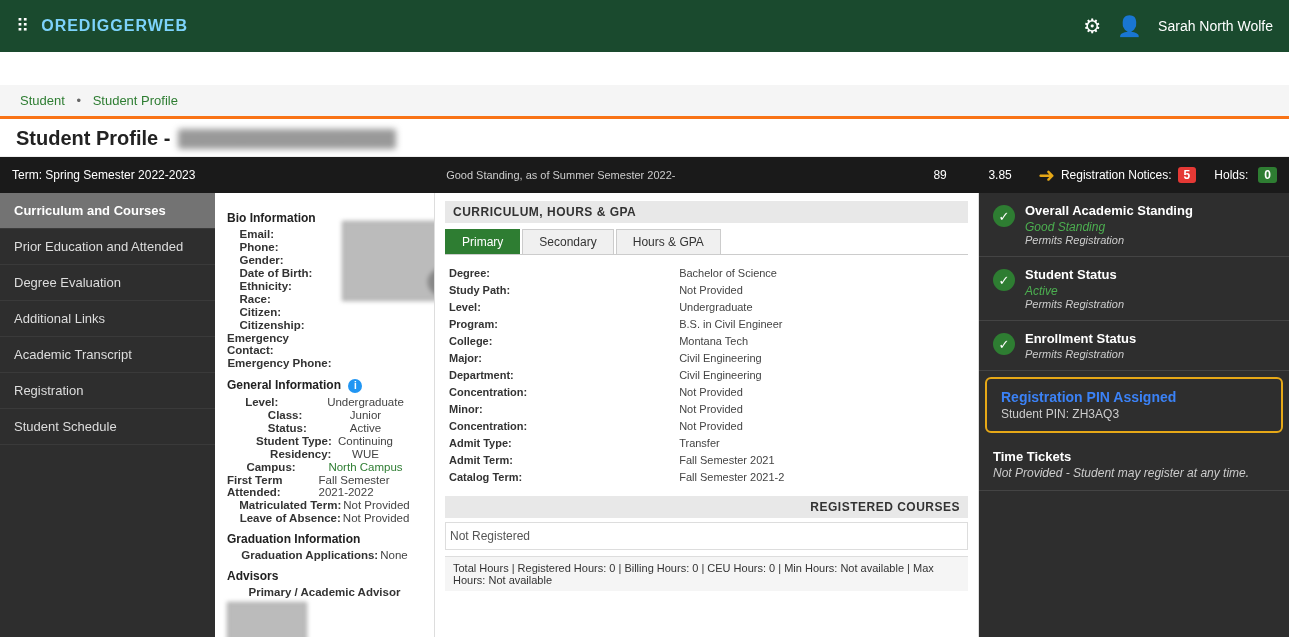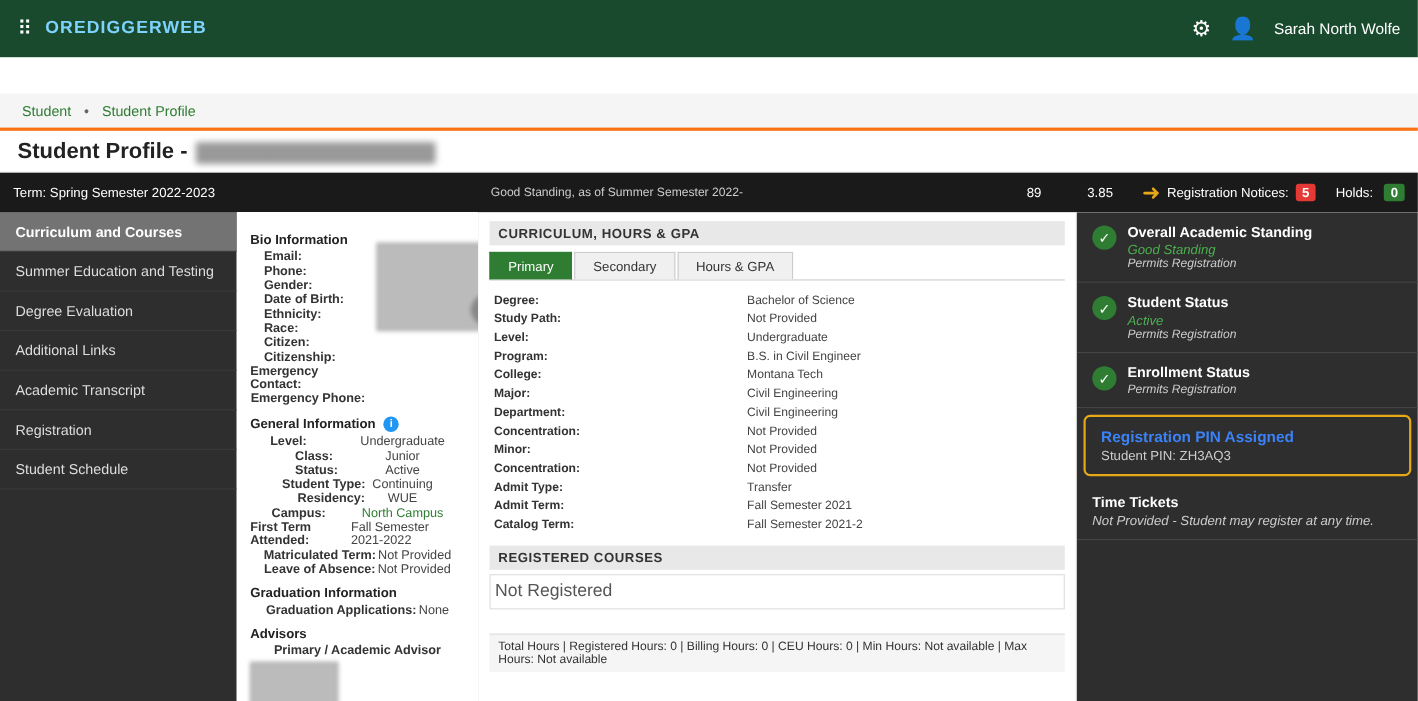--- a/index.html
+++ b/index.html
@@ -227,27 +227,28 @@
 
     .registered-courses-title {
       font-size: 12px;
       font-weight: bold;
       color: #333;
       background: #e8e8e8;
       padding: 4px 8px;
       margin-top: 10px;
       margin-bottom: 4px;
       letter-spacing: 0.5px;
+      text-align: right;
     }
     .not-registered {
-      font-size: 16px;
+      font-size: 12px;
       color: #555;
       padding: 6px 4px;
       border: 1px solid #ddd;
-      margin-bottom: 22px;
+      margin-bottom: 6px;
     }
     .hours-summary {
       font-size: 11px;
       color: #333;
       background: #f5f5f5;
       padding: 5px 8px;
       border-top: 1px solid #ddd;
     }
 
     
@@ -337,21 +338,21 @@
     <span class="notice-badge">5</span>
     <span class="holds-label">Holds:</span>
     <span class="holds-badge">0</span>
   </div>
 </div>
 
 <div class="main-layout">
 
   <div class="sidebar">
     <div class="sidebar-item active">Curriculum and Courses</div>
-    <div class="sidebar-item">Summer Education and Testing</div>
+    <div class="sidebar-item">Prior Education and Attended</div>
     <div class="sidebar-item">Degree Evaluation</div>
     <div class="sidebar-item">Additional Links</div>
     <div class="sidebar-item">Academic Transcript</div>
     <div class="sidebar-item">Registration</div>
     <div class="sidebar-item">Student Schedule</div>
   </div>
 
   <div class="profile-area">
     <div class="profile-content">
 

